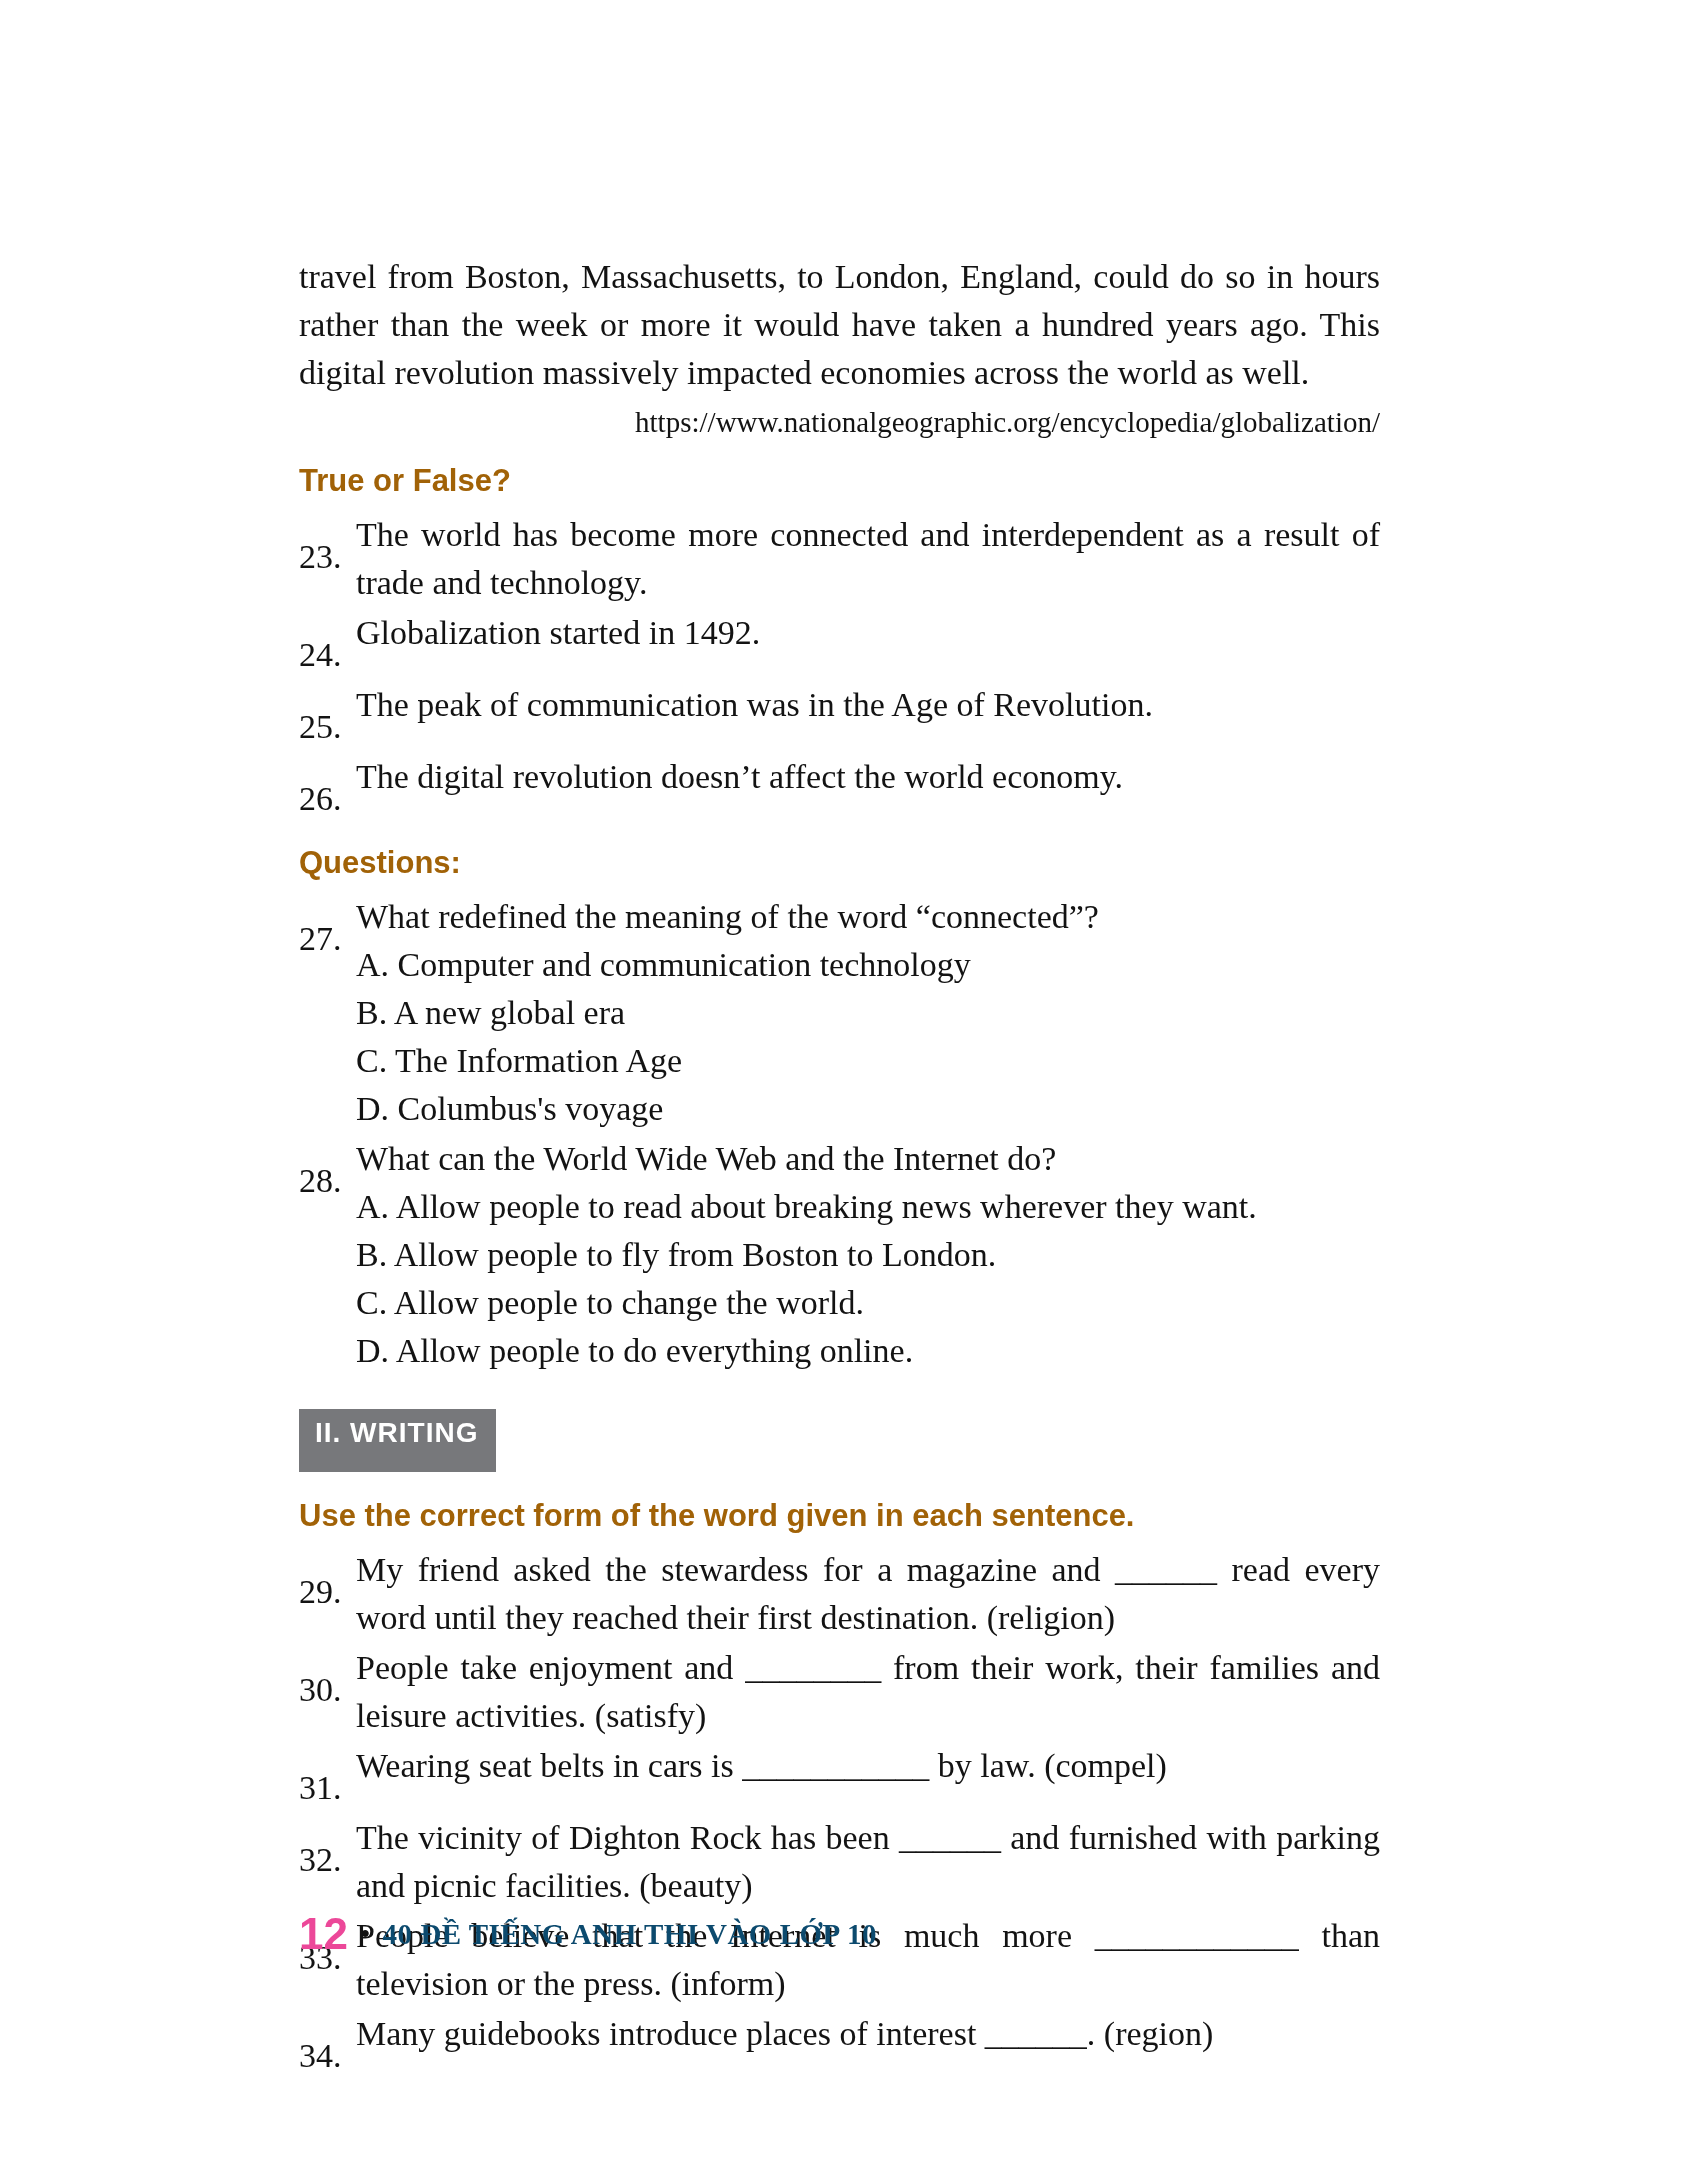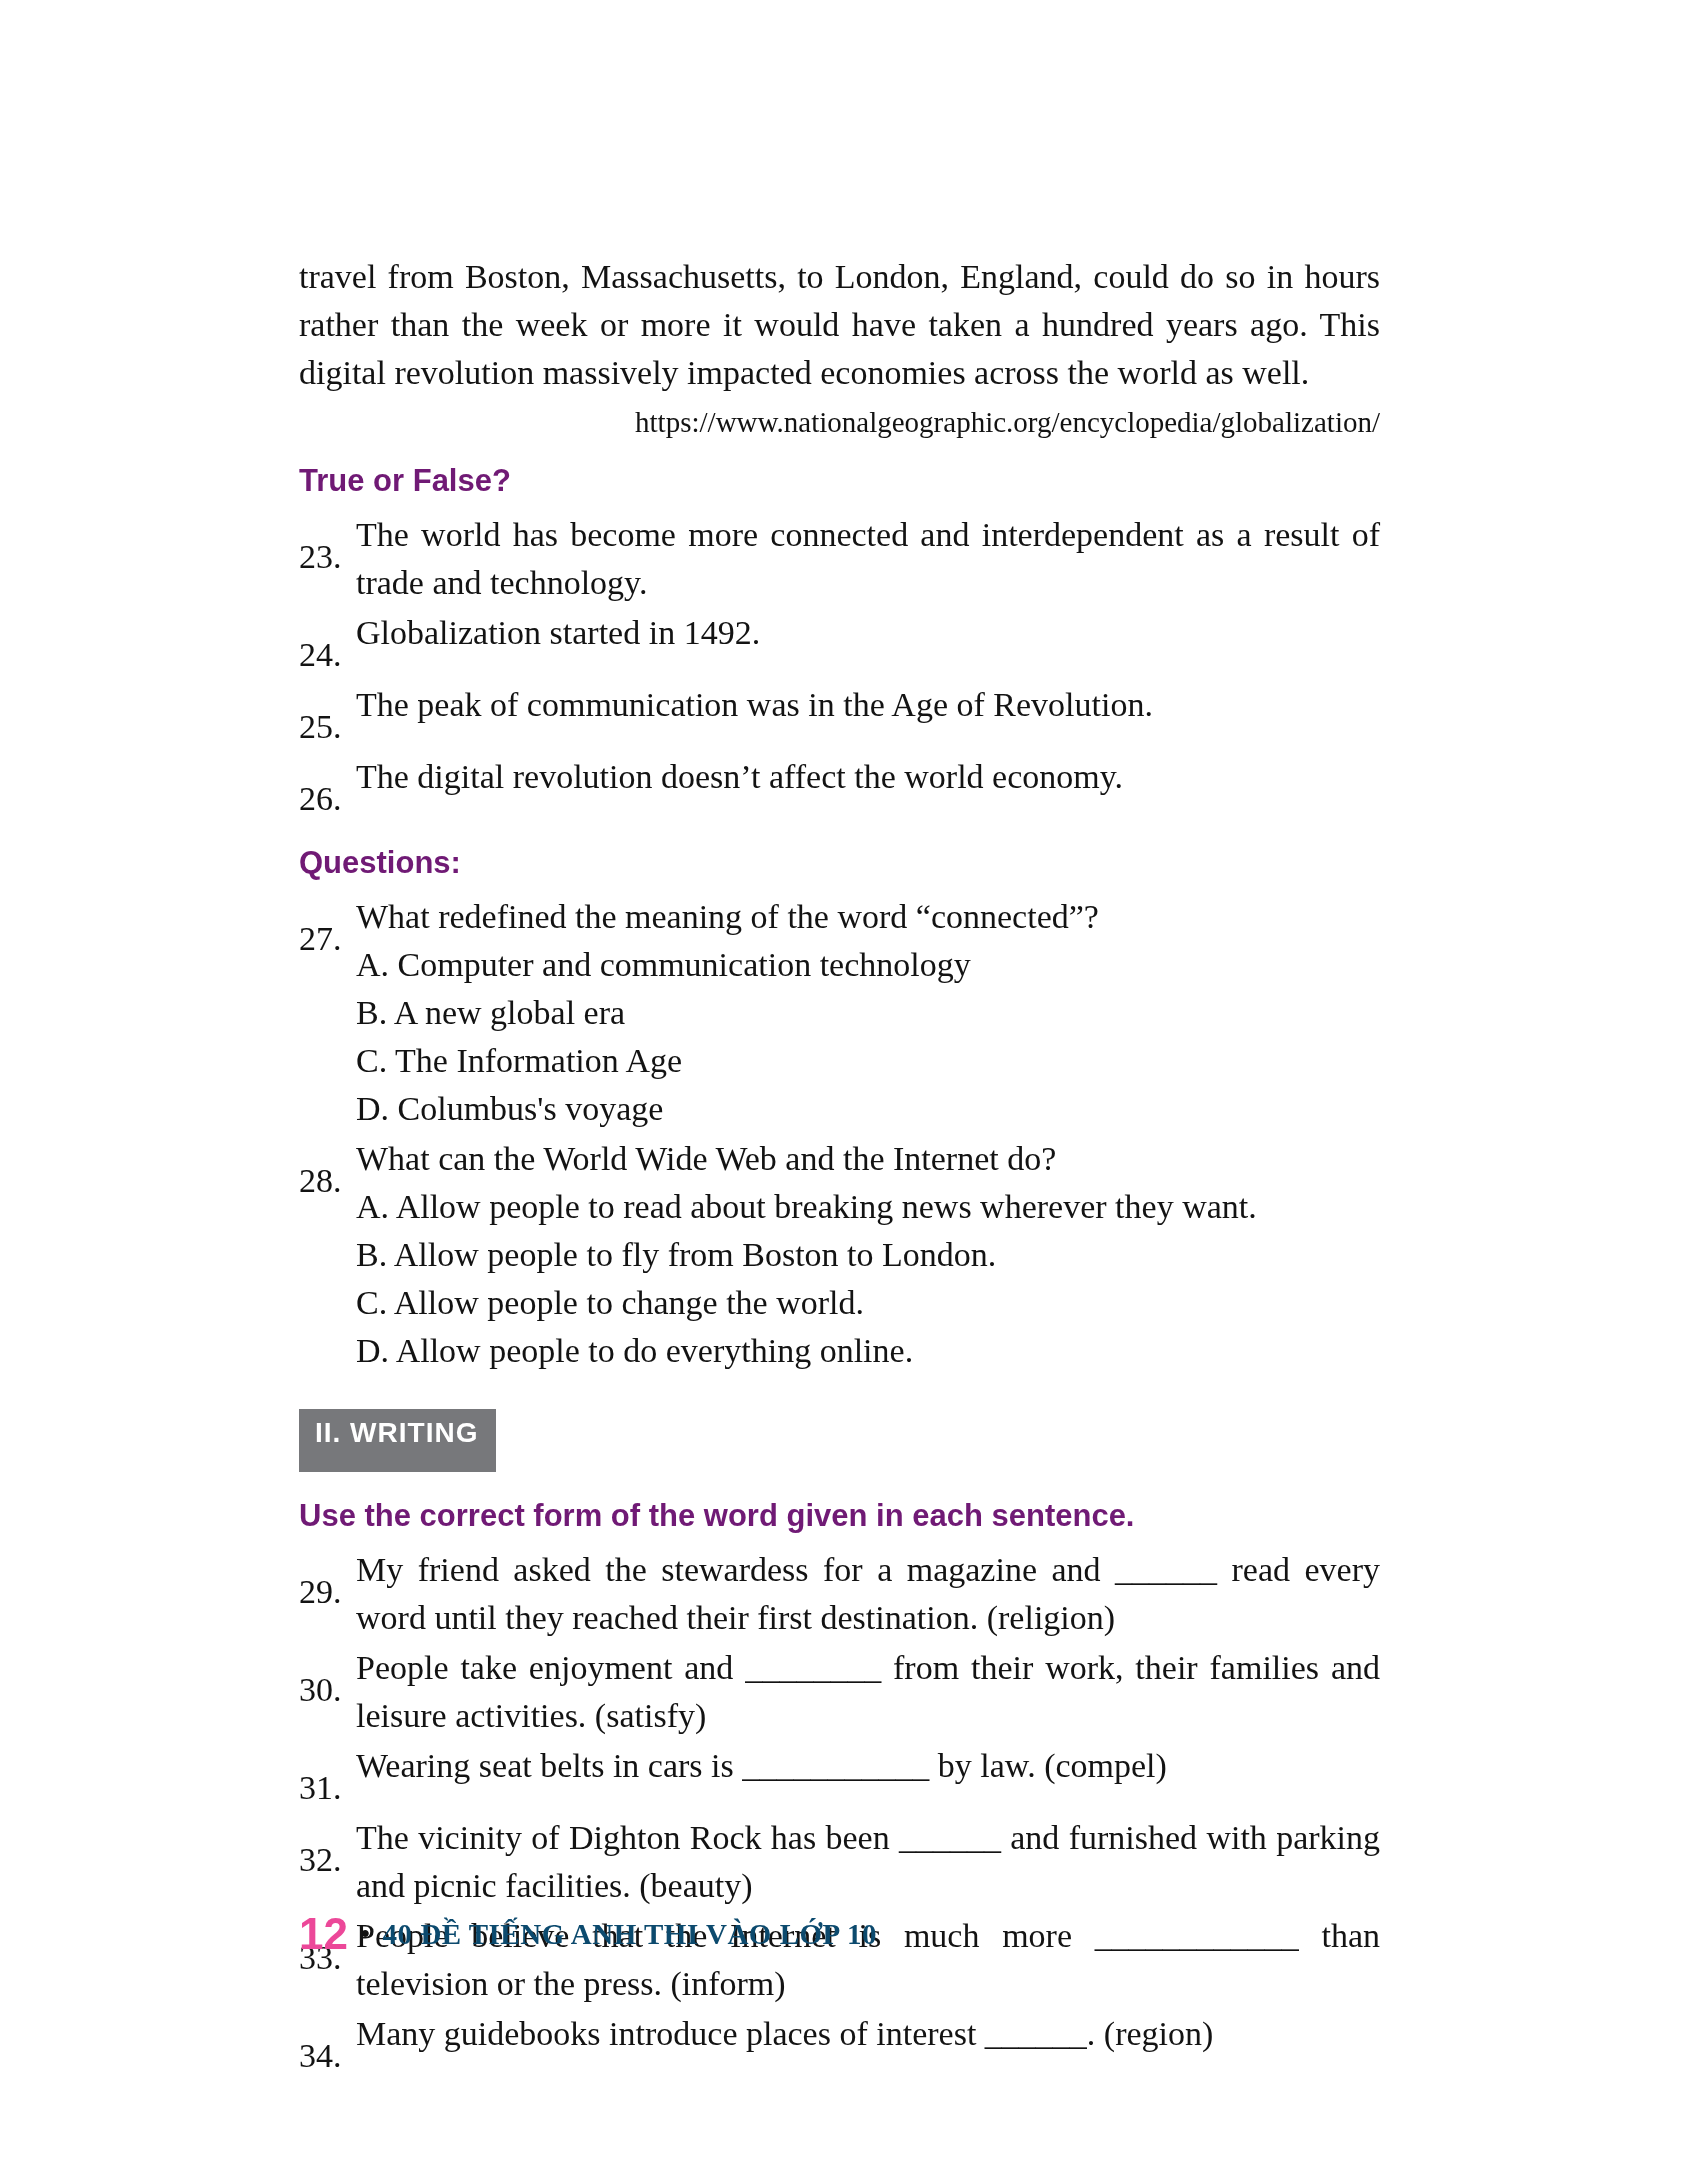--- a/index.html
+++ b/index.html
@@ -32,21 +32,21 @@
     text-align: right;
     font-size: 29px;
     line-height: 38px;
   }
   .sans-heading {
     font-family: "Liberation Sans", sans-serif;
     font-weight: bold;
     font-size: 31px;
     line-height: 40px;
     margin: 20px 0 10px 0;
-    color: #701a75;
+    color: #a16207;
   }
   .qlist {
     margin: 0;
   }
   .qitem {
     display: flex;
     align-items: flex-start;
     margin: 0 0 2px 0;
   }
   .qnum {

